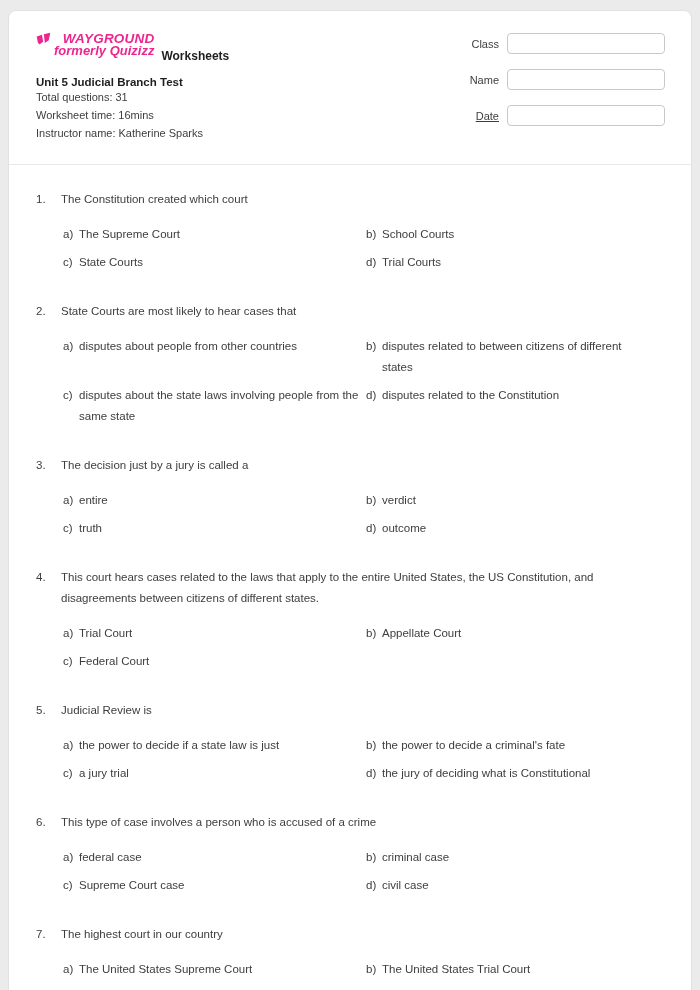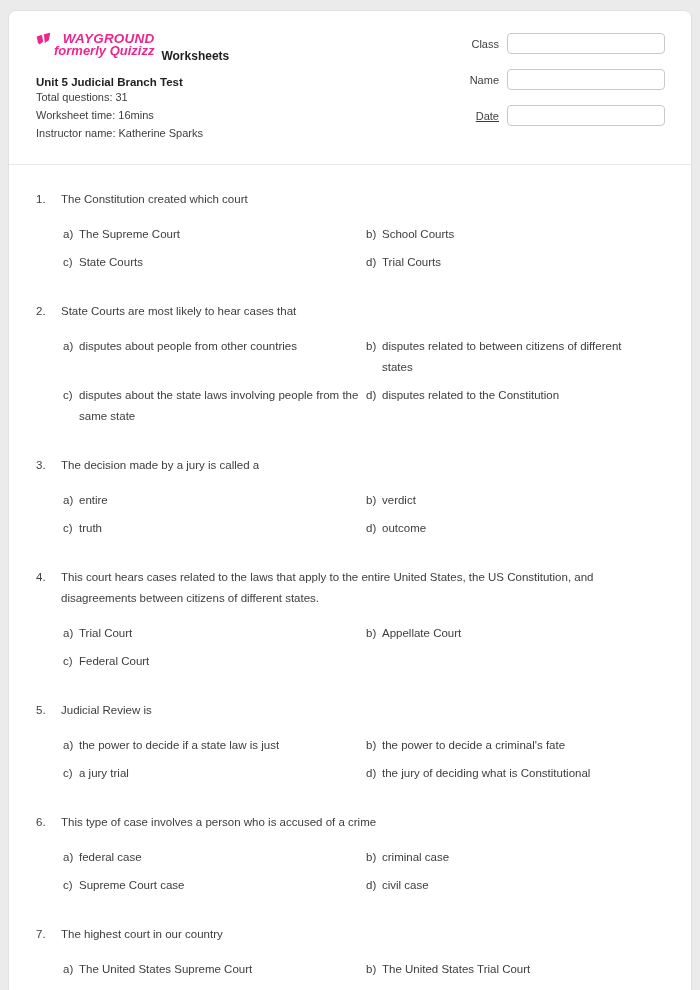--- a/index.html
+++ b/index.html
@@ -200,21 +200,21 @@
   <div class="option">
     <span class="opt-letter">d)</span>
     <span class="opt-text">disputes related to the Constitution</span>
   </div>
 </div>
   </div>
 
   <div class="question">
     <div class="q-head">
       <span class="q-number">3.</span>
-      <span class="q-text">The decision made by a jury is called a</span>
+      <span class="q-text">The decision just by a jury is called a</span>
     </div>
     <div class="options">
   <div class="option">
     <span class="opt-letter">a)</span>
     <span class="opt-text">entire</span>
   </div>
 
   <div class="option">
     <span class="opt-letter">b)</span>
     <span class="opt-text">verdict</span>

